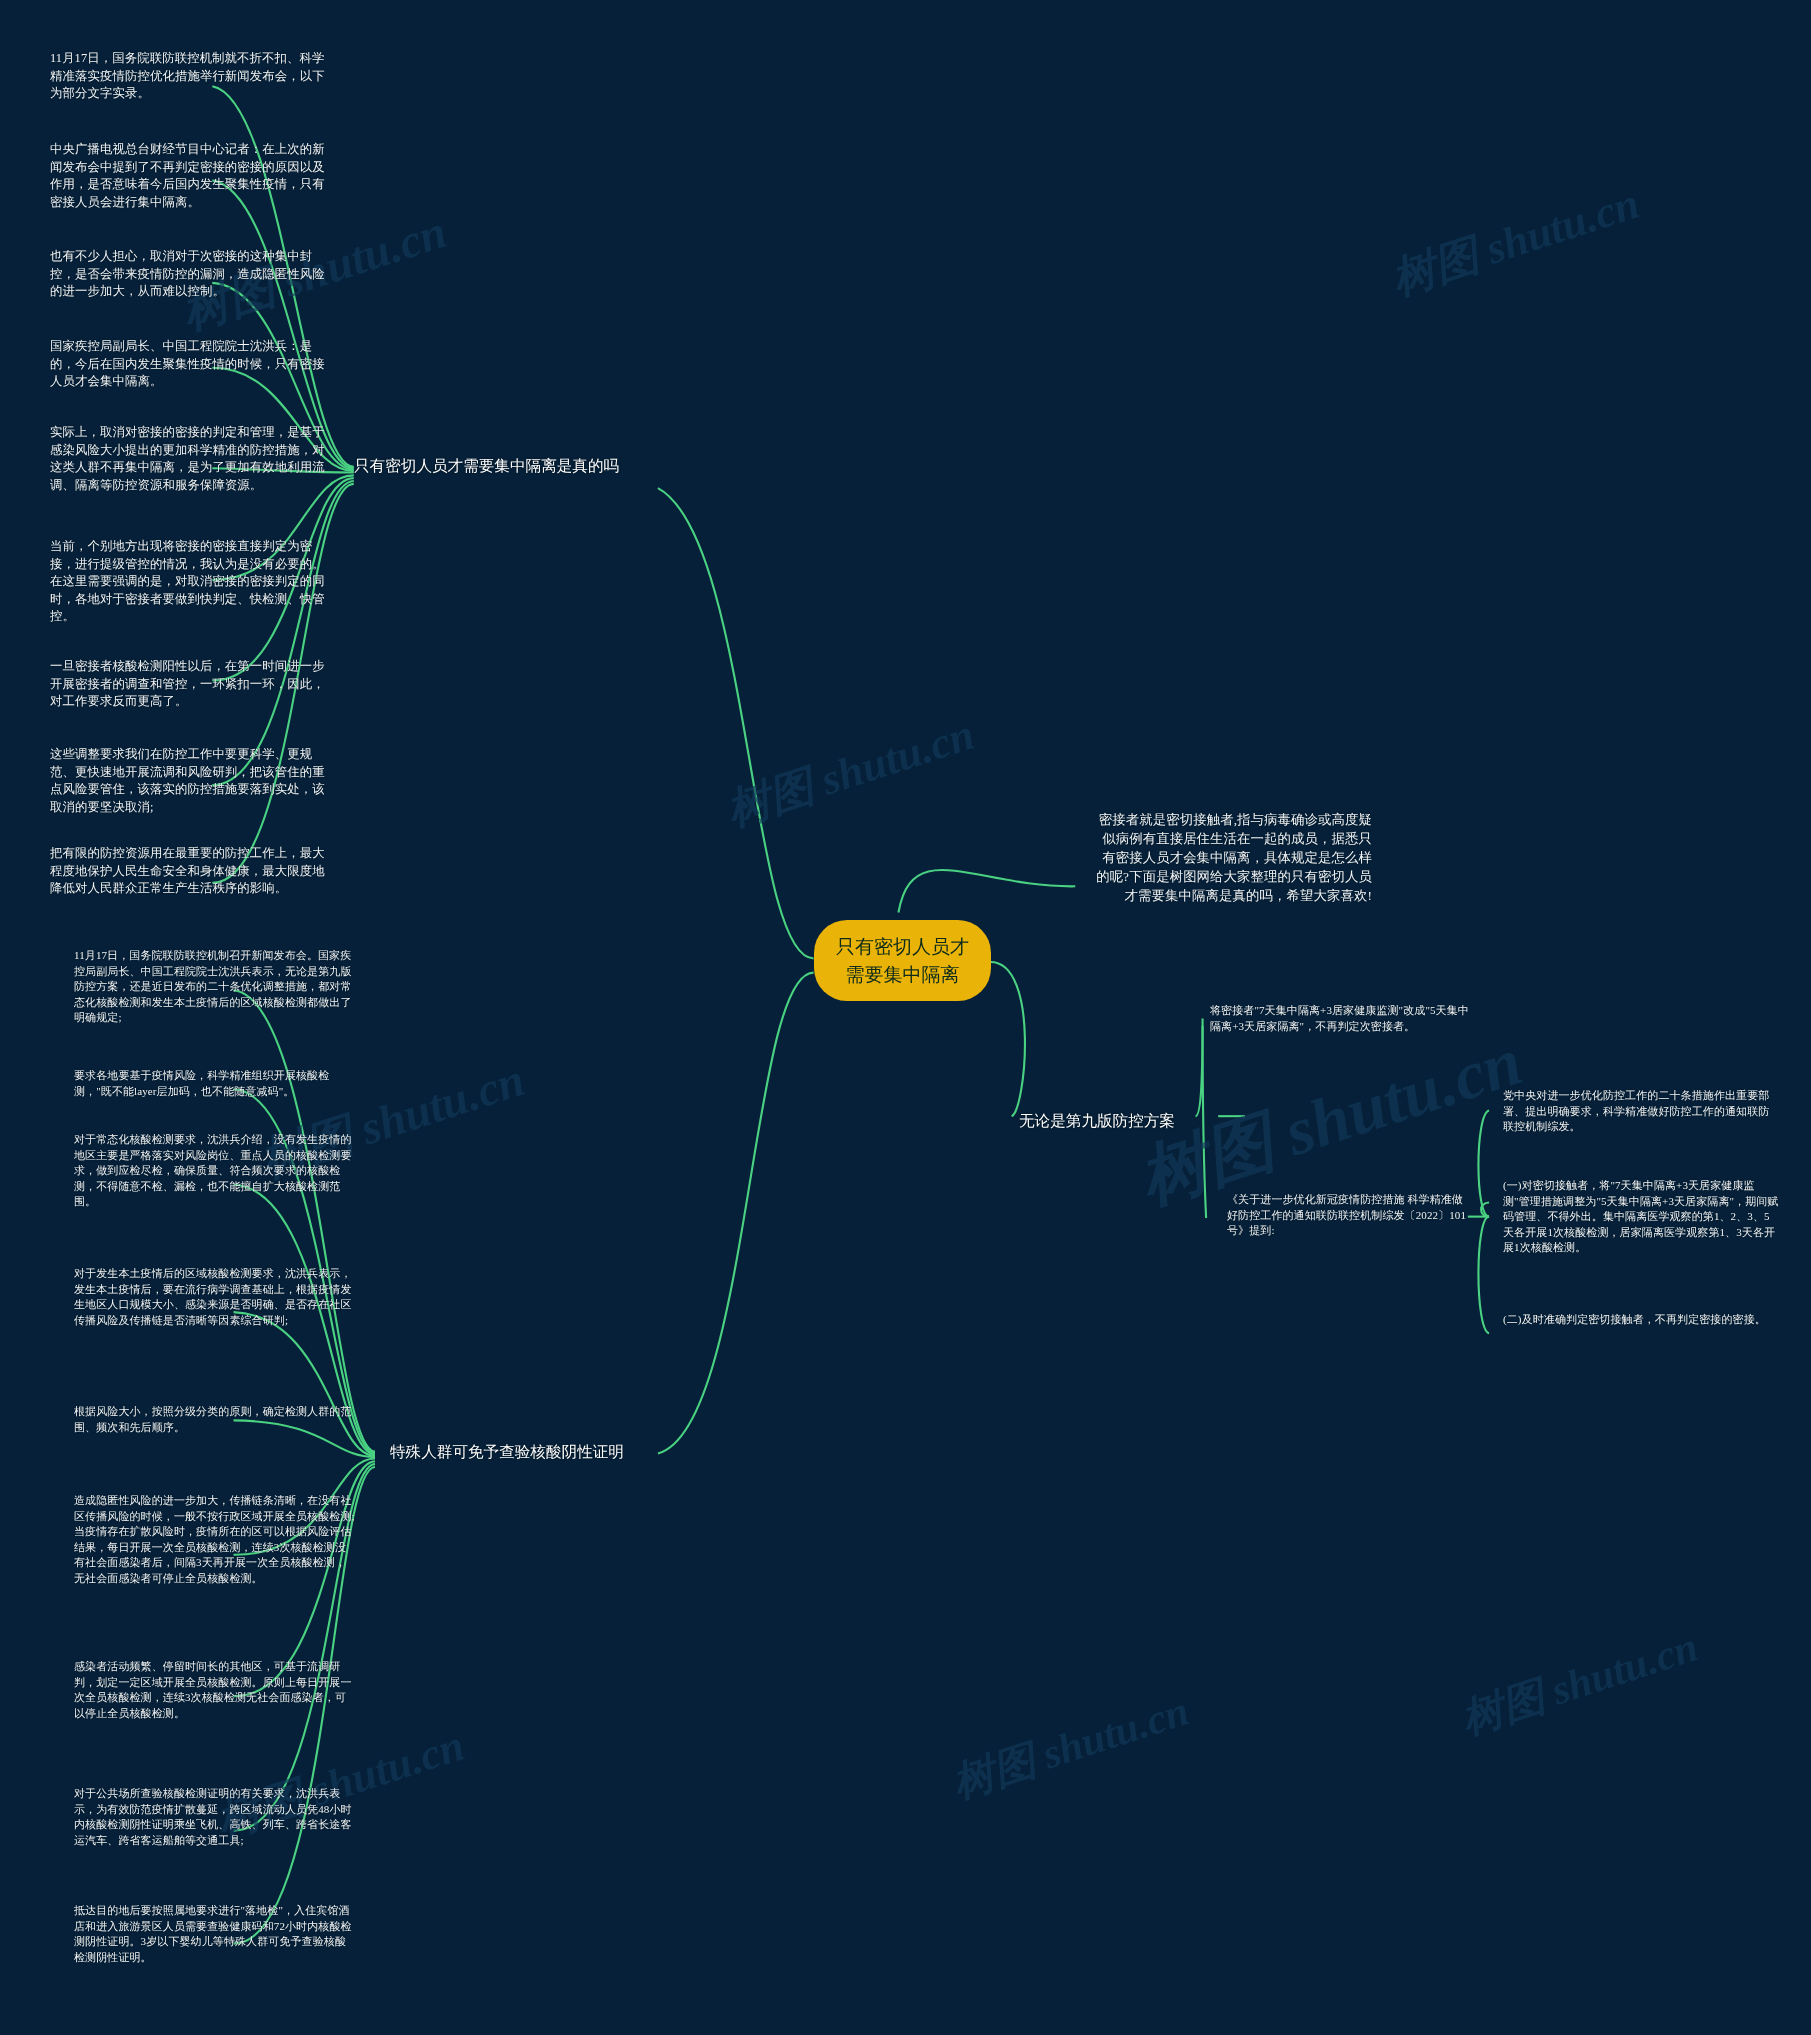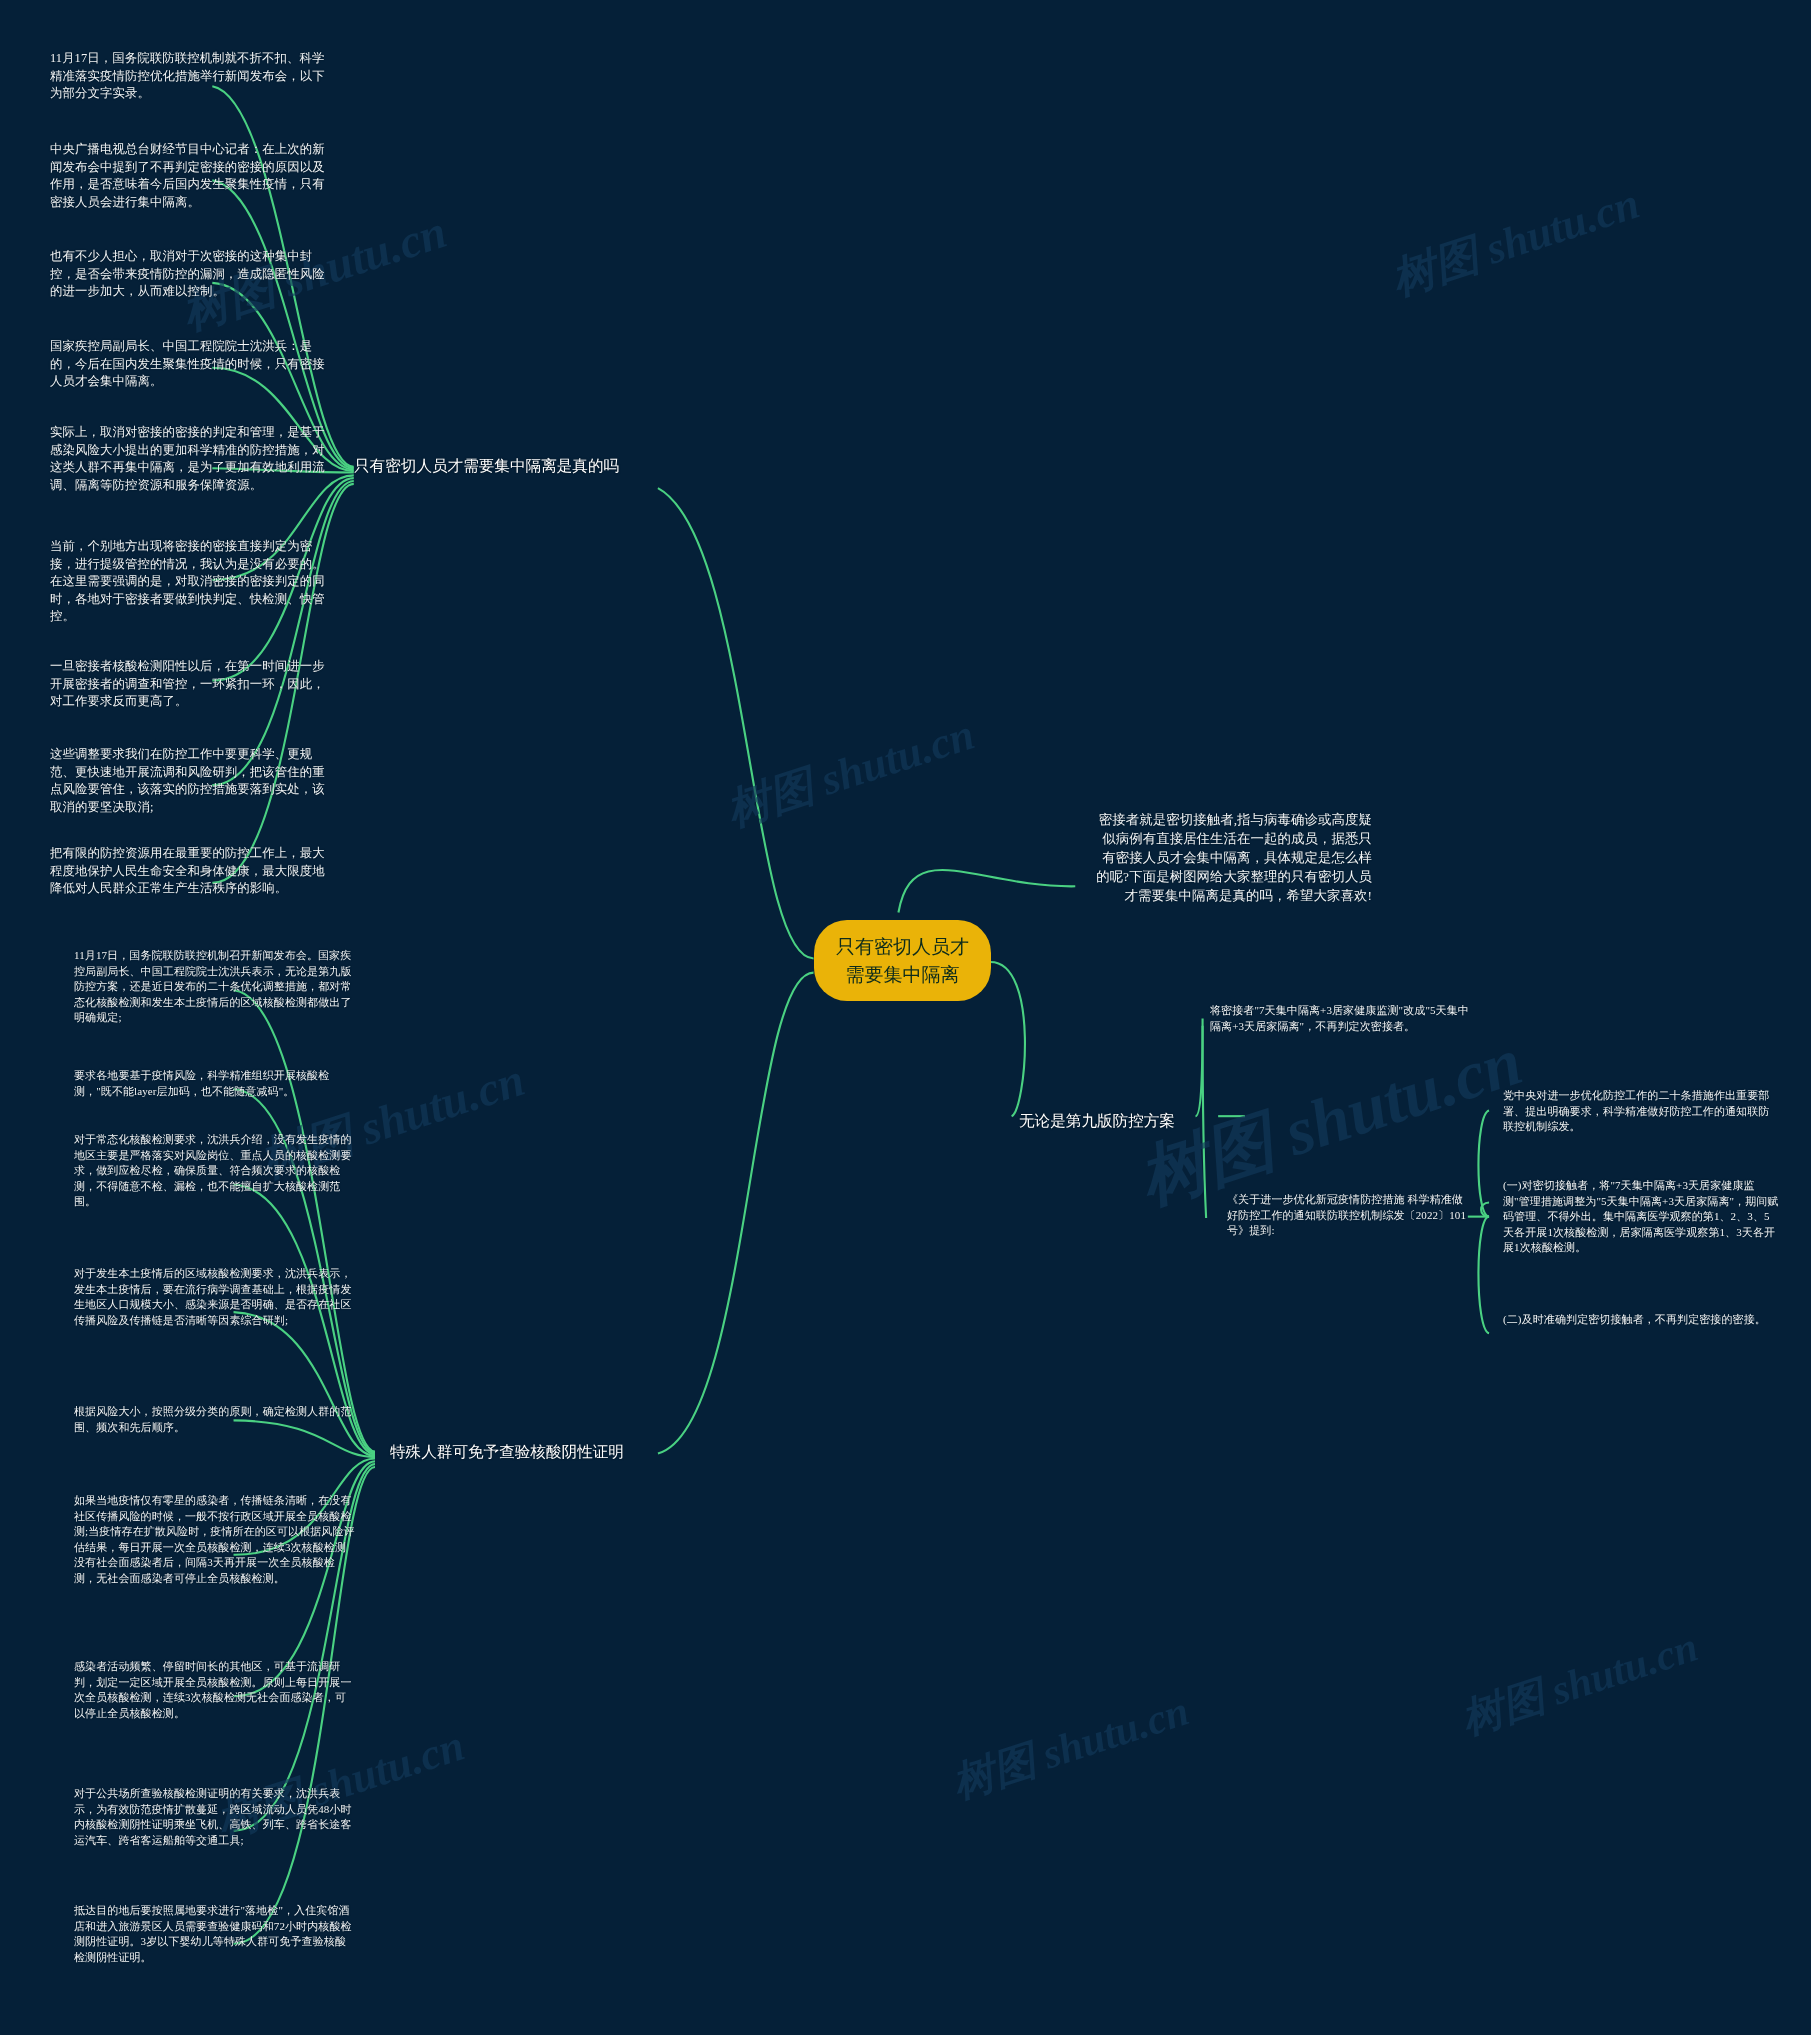--- a/index.html
+++ b/index.html
@@ -120,21 +120,21 @@
       <div class="node txt leaf-md" style="left: 50px; top: 538px; width: 287px;">当前，个别地方出现将密接的密接直接判定为密接，进行提级管控的情况，我认为是没有必要的。在这里需要强调的是，对取消密接的密接判定的同时，各地对于密接者要做到快判定、快检测、快管控。</div>
       <div class="node txt leaf-md" style="left: 50px; top: 658px; width: 287px;">一旦密接者核酸检测阳性以后，在第一时间进一步开展密接者的调查和管控，一环紧扣一环，因此，对工作要求反而更高了。</div>
       <div class="node txt leaf-md" style="left: 50px; top: 746px; width: 287px;">这些调整要求我们在防控工作中要更科学、更规范、更快速地开展流调和风险研判，把该管住的重点风险要管住，该落实的防控措施要落到实处，该取消的要坚决取消;</div>
       <div class="node txt leaf-md" style="left: 50px; top: 845px; width: 287px;">把有限的防控资源用在最重要的防控工作上，最大程度地保护人民生命安全和身体健康，最大限度地降低对人民群众正常生产生活秩序的影响。</div>
       <div class="node branch-label" style="left: 390px; top: 1442px; width: 283px;">特殊人群可免予查验核酸阴性证明</div>
       <div class="node txt leaf-sm" style="left: 74px; top: 948px; width: 283px;">11月17日，国务院联防联控机制召开新闻发布会。国家疾控局副局长、中国工程院院士沈洪兵表示，无论是第九版防控方案，还是近日发布的二十条优化调整措施，都对常态化核酸检测和发生本土疫情后的区域核酸检测都做出了明确规定;</div>
       <div class="node txt leaf-sm" style="left: 74px; top: 1068px; width: 283px;">要求各地要基于疫情风险，科学精准组织开展核酸检测，"既不能layer层加码，也不能随意减码"。</div>
       <div class="node txt leaf-sm" style="left: 74px; top: 1132px; width: 283px;">对于常态化核酸检测要求，沈洪兵介绍，没有发生疫情的地区主要是严格落实对风险岗位、重点人员的核酸检测要求，做到应检尽检，确保质量、符合频次要求的核酸检测，不得随意不检、漏检，也不能擅自扩大核酸检测范围。</div>
       <div class="node txt leaf-sm" style="left: 74px; top: 1266px; width: 283px;">对于发生本土疫情后的区域核酸检测要求，沈洪兵表示，发生本土疫情后，要在流行病学调查基础上，根据疫情发生地区人口规模大小、感染来源是否明确、是否存在社区传播风险及传播链是否清晰等因素综合研判;</div>
       <div class="node txt leaf-sm" style="left: 74px; top: 1404px; width: 283px;">根据风险大小，按照分级分类的原则，确定检测人群的范围、频次和先后顺序。</div>
-      <div class="node txt leaf-sm" style="left: 74px; top: 1493px; width: 283px;">如果当地疫情仅有零星的感染者，传播链条清晰，在没有社区传播风险的时候，一般不按行政区域开展全员核酸检测;当疫情存在扩散风险时，疫情所在的区可以根据风险评估结果，每日开展一次全员核酸检测，连续3次核酸检测没有社会面感染者后，间隔3天再开展一次全员核酸检测，无社会面感染者可停止全员核酸检测。</div>
+      <div class="node txt leaf-sm" style="left: 74px; top: 1493px; width: 283px;">造成隐匿性风险的进一步加大，传播链条清晰，在没有社区传播风险的时候，一般不按行政区域开展全员核酸检测;当疫情存在扩散风险时，疫情所在的区可以根据风险评估结果，每日开展一次全员核酸检测，连续3次核酸检测没有社会面感染者后，间隔3天再开展一次全员核酸检测，无社会面感染者可停止全员核酸检测。</div>
       <div class="node txt leaf-sm" style="left: 74px; top: 1659px; width: 283px;">感染者活动频繁、停留时间长的其他区，可基于流调研判，划定一定区域开展全员核酸检测。原则上每日开展一次全员核酸检测，连续3次核酸检测无社会面感染者，可以停止全员核酸检测。</div>
       <div class="node txt leaf-sm" style="left: 74px; top: 1786px; width: 283px;">对于公共场所查验核酸检测证明的有关要求，沈洪兵表示，为有效防范疫情扩散蔓延，跨区域流动人员凭48小时内核酸检测阴性证明乘坐飞机、高铁、列车、跨省长途客运汽车、跨省客运船舶等交通工具;</div>
       <div class="node txt leaf-sm" style="left: 74px; top: 1903px; width: 283px;">抵达目的地后要按照属地要求进行"落地检"，入住宾馆酒店和进入旅游景区人员需要查验健康码和72小时内核酸检测阴性证明。3岁以下婴幼儿等特殊人群可免予查验核酸检测阴性证明。</div>
       <div class="node branch-label" style="left: 1019px; top: 1111px; width: 198px;">无论是第九版防控方案</div>
       <div class="node txt leaf-lg" style="left: 1089px; top: 810px; width: 283px;">密接者就是密切接触者,指与病毒确诊或高度疑似病例有直接居住生活在一起的成员，据悉只有密接人员才会集中隔离，具体规定是怎么样的呢?下面是树图网给大家整理的只有密切人员才需要集中隔离是真的吗，希望大家喜欢!</div>
       <div class="node txt leaf-sm" style="left: 1210px; top: 1003px; width: 262px;">将密接者"7天集中隔离+3居家健康监测"改成"5天集中隔离+3天居家隔离"，不再判定次密接者。</div>
       <div class="node txt leaf-sm" style="left: 1227px; top: 1192px; width: 241px;">《关于进一步优化新冠疫情防控措施 科学精准做好防控工作的通知联防联控机制综发〔2022〕101号》提到:</div>
       <div class="node txt leaf-sm" style="left: 1503px; top: 1088px; width: 276px;">党中央对进一步优化防控工作的二十条措施作出重要部署、提出明确要求，科学精准做好防控工作的通知联防联控机制综发。</div>
       <div class="node txt leaf-sm" style="left: 1503px; top: 1178px; width: 276px;">(一)对密切接触者，将"7天集中隔离+3天居家健康监测"管理措施调整为"5天集中隔离+3天居家隔离"，期间赋码管理、不得外出。集中隔离医学观察的第1、2、3、5天各开展1次核酸检测，居家隔离医学观察第1、3天各开展1次核酸检测。</div>
       <div class="node txt leaf-sm" style="left: 1503px; top: 1312px; width: 276px;">(二)及时准确判定密切接触者，不再判定密接的密接。</div>

